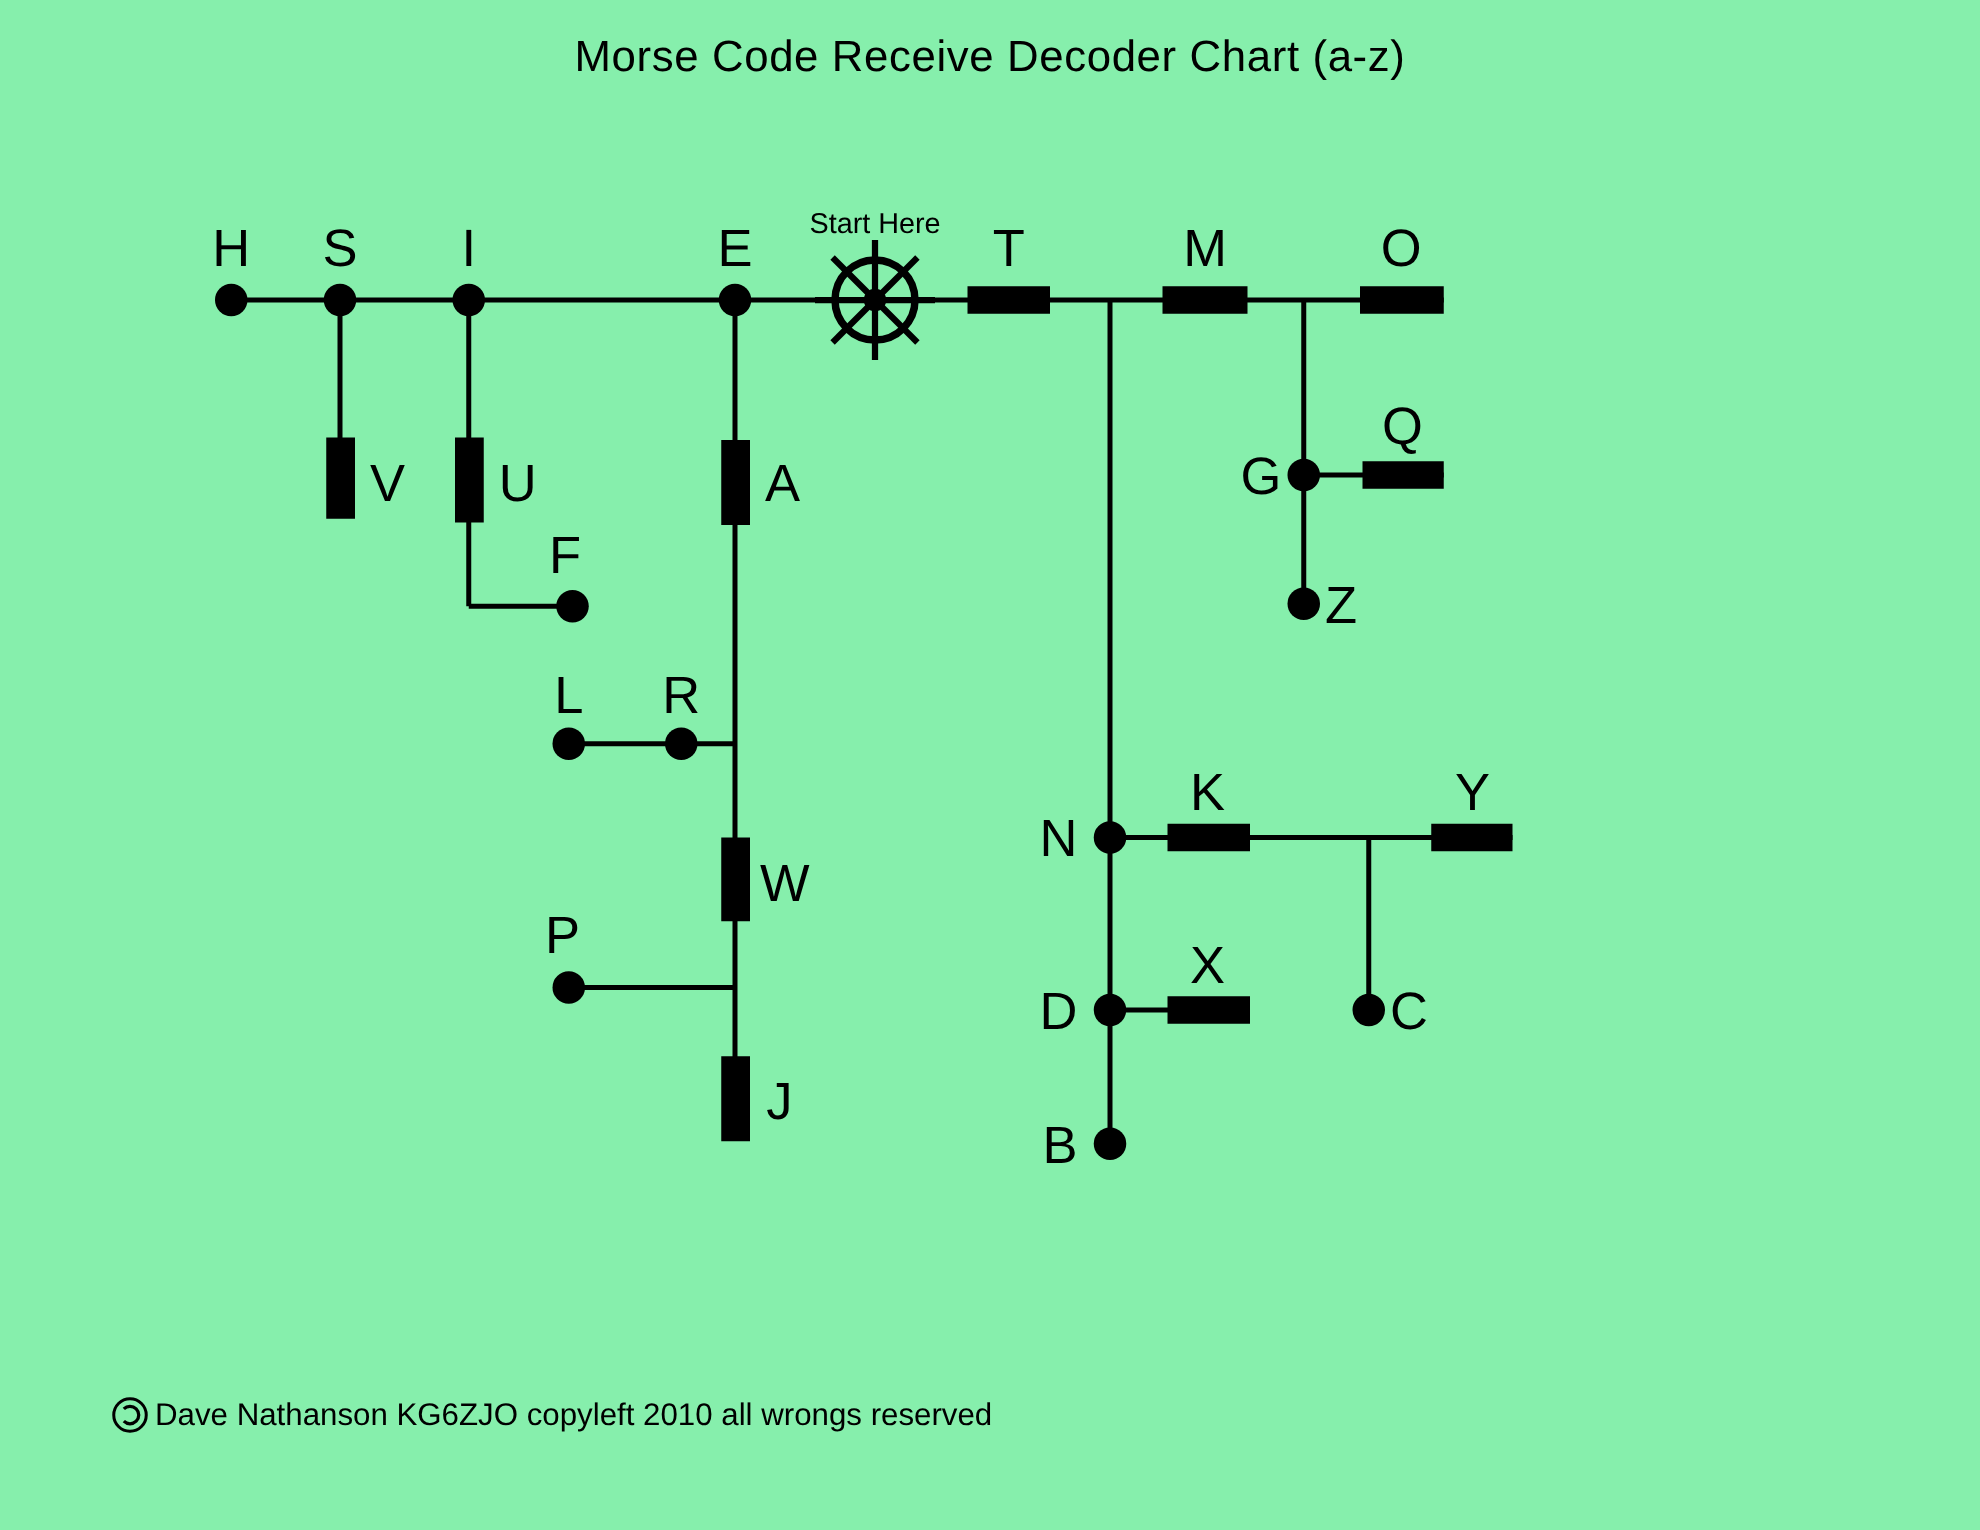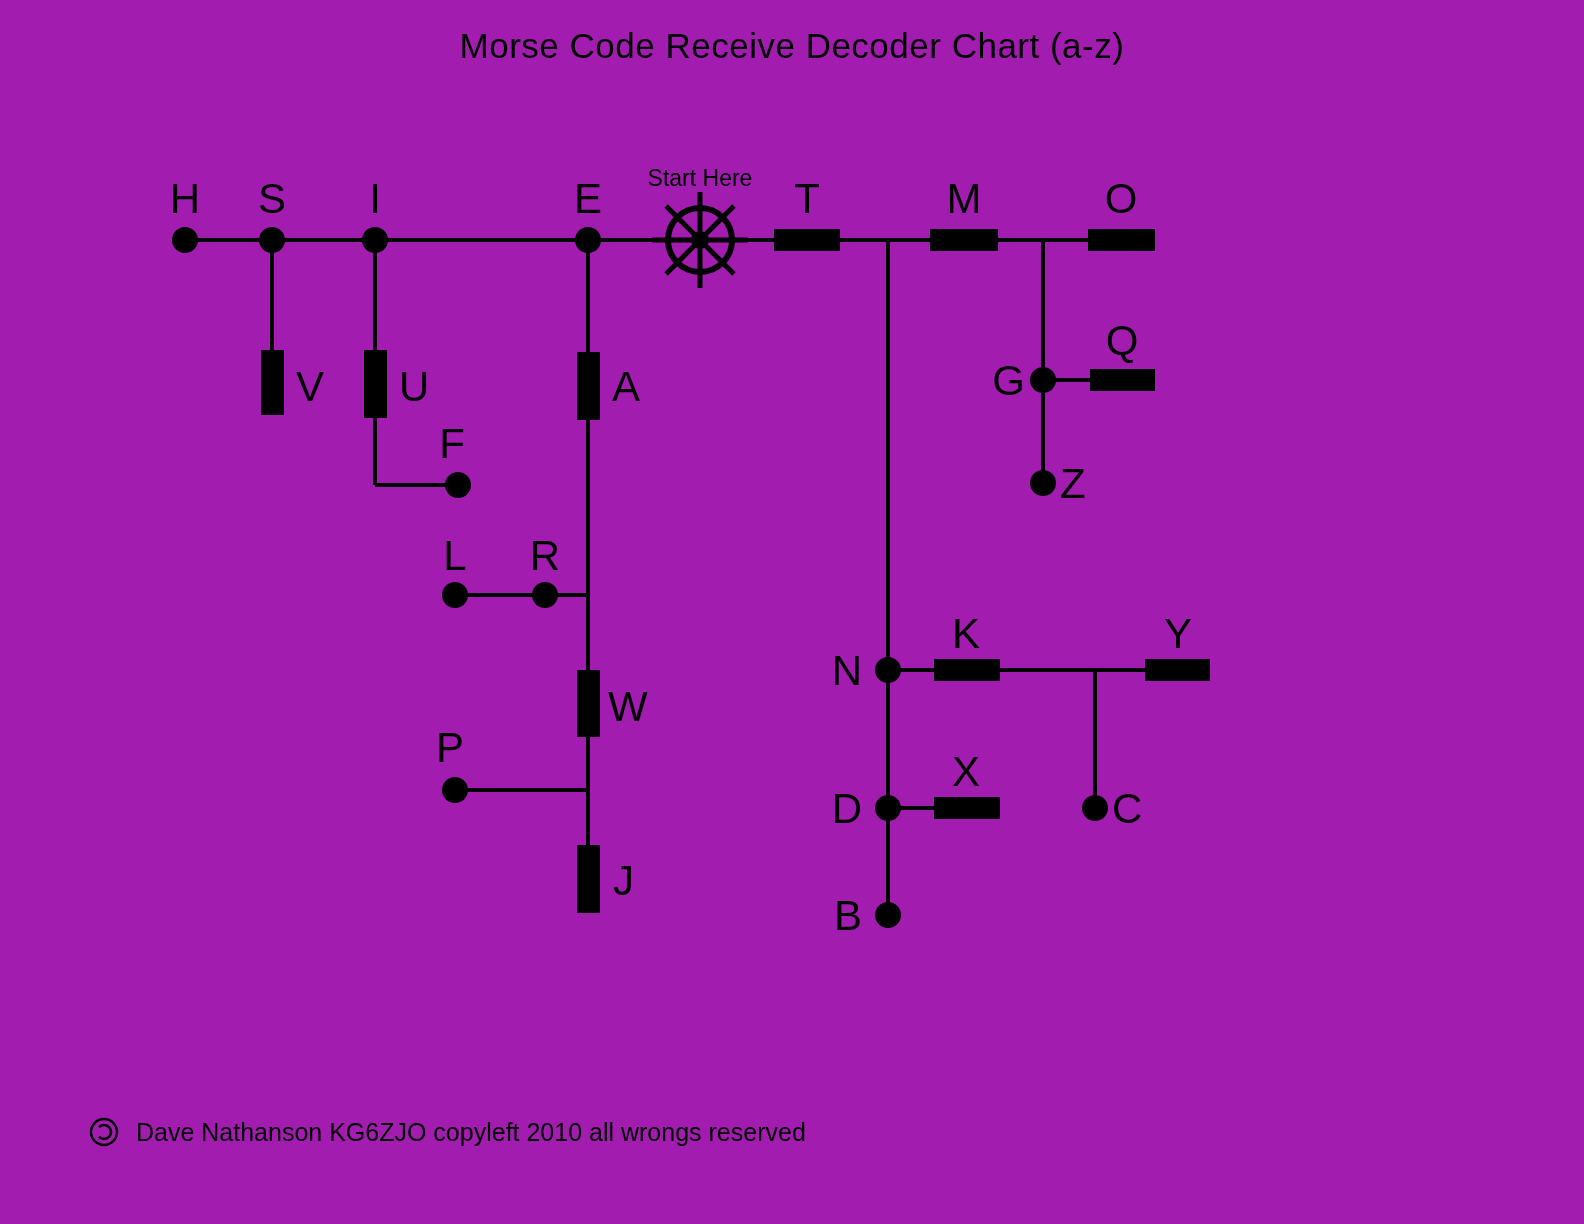--- a/index.html
+++ b/index.html
@@ -4,21 +4,21 @@
 <style>
   html, body {
     margin: 0;
     padding: 0;
     background: #ffffff;
   }
   .page {
     position: relative;
     width: 1584px;
     height: 1224px;
-    background: #a21caf;
+    background: #86efac;
     font-family: "Liberation Sans", sans-serif;
     overflow: hidden;
   }
   .title {
     position: absolute;
     top: 26px;
     left: 0;
     width: 100%;
     text-align: center;
     font-size: 35px;
@@ -37,21 +37,21 @@
   #diagram text {
     font-family: "Liberation Sans", sans-serif;
     fill: #000;
   }
   .footer {
     position: absolute;
     left: 88px;
     top: 1116px;
     display: flex;
     align-items: center;
-    gap: 16px;
+    gap: 4px;
     font-size: 25px;
     color: #000;
     white-space: nowrap;
   }
   .copyleft {
     display: inline-flex;
     width: 32px;
     height: 32px;
   }
 </style>

